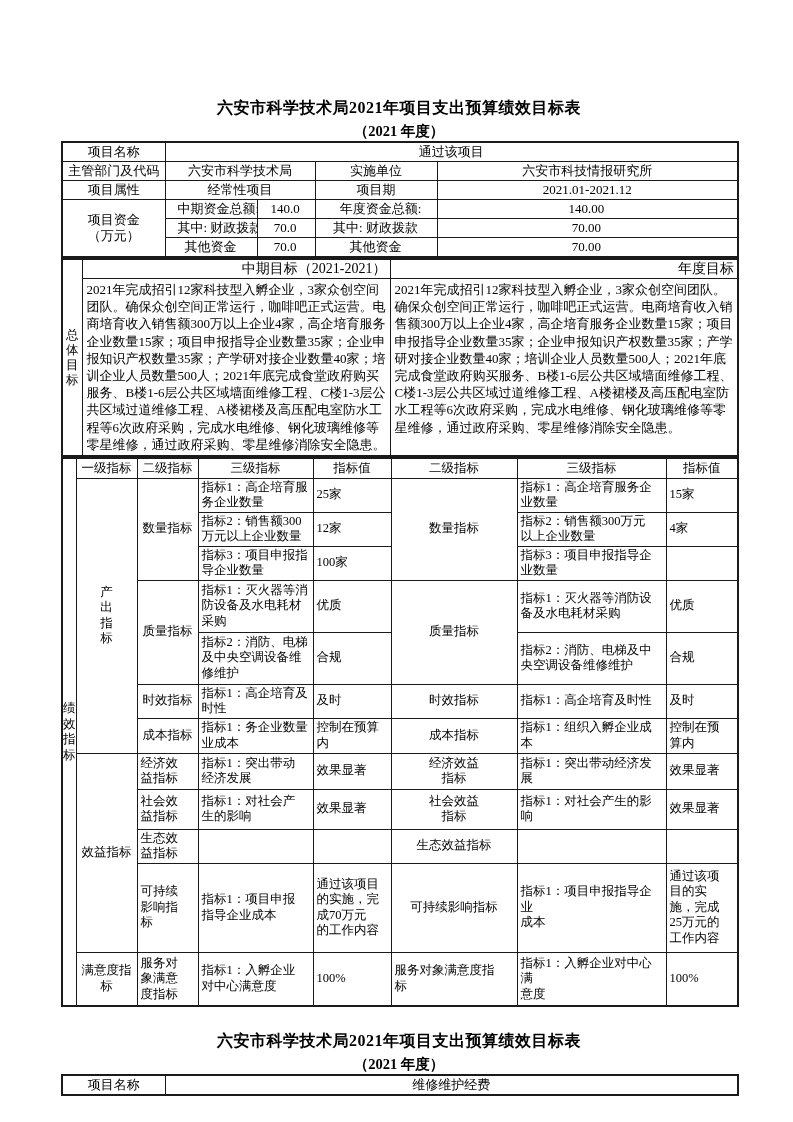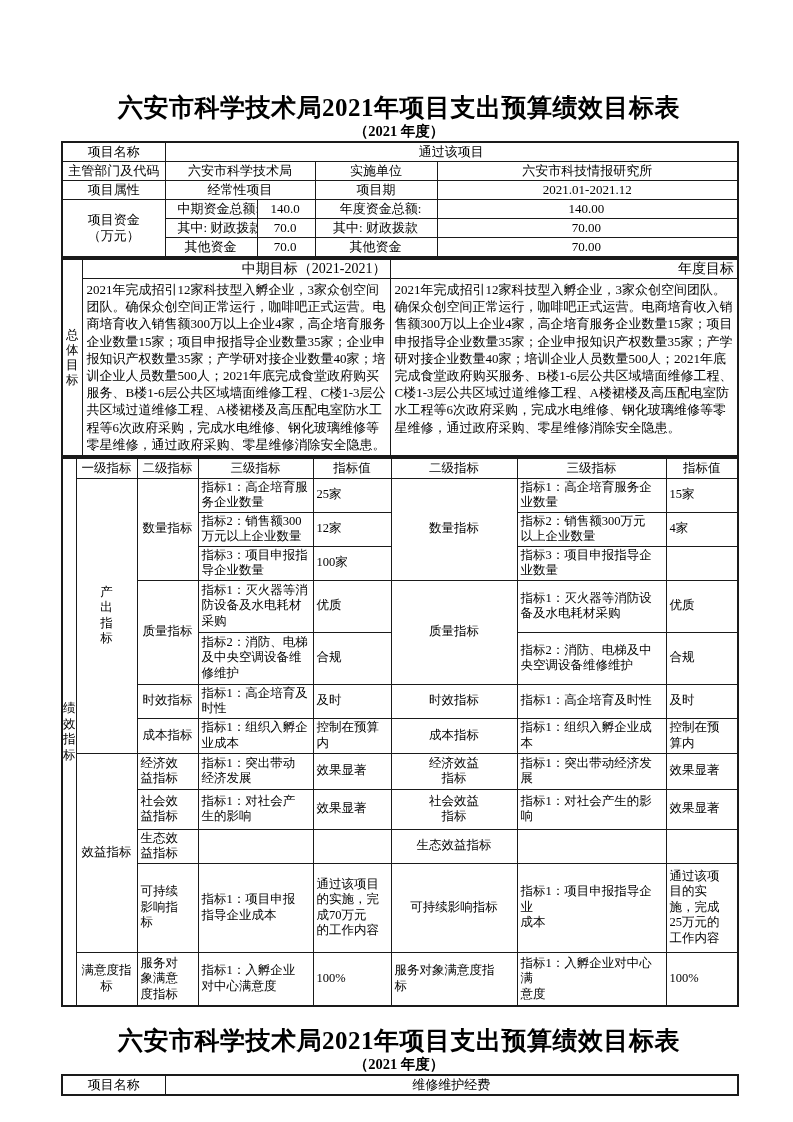--- a/index.html
+++ b/index.html
@@ -1,19 +1,19 @@
 <!DOCTYPE html>
 <html><head>
 <meta charset="utf-8">
 <style>
   html,body{margin:0;padding:0;background:#fff;}
   .page{position:relative;width:793px;height:1122px;background:#ffffff;overflow:hidden;
         font-family:"Liberation Serif","DejaVu Serif",serif;color:#000;}
   .content{position:absolute;left:61px;top:95px;width:676px;}
-  .doc-title{font-size:25px;font-weight:bold;text-align:center;line-height:26px;letter-spacing:0.5px;}
+  .doc-title{font-size:16px;font-weight:bold;text-align:center;line-height:26px;letter-spacing:0.5px;}
   .doc-subtitle{font-size:14.5px;font-weight:bold;text-align:center;line-height:20px;}
   table{border-collapse:collapse;table-layout:fixed;width:676px;}
   td{border:1px solid #1a1a1a;padding:1px 3px;vertical-align:middle;overflow:hidden;
      font-size:13px;line-height:16px;white-space:pre-line;word-break:break-all;}
   .t-info td,.t-bottom td{text-align:center;}
   .t-info{border:2px solid #1a1a1a;}
   .t-overall{border:2px solid #1a1a1a;}
   .t-perf{border:2px solid #1a1a1a;}
   .t-bottom{border:2px solid #1a1a1a;}
   .lbl-left{text-align:left;white-space:nowrap;padding-left:12px;}
@@ -189,21 +189,21 @@
         <td class="c">时效指标</td>
         <td class="l3">指标1：高企培育及
 时性</td>
         <td class="val">及时</td>
         <td class="c">时效指标</td>
         <td class="l3">指标1：高企培育及时性</td>
         <td class="val">及时</td>
       </tr>
       <tr style="height:35px">
         <td class="c">成本指标</td>
-        <td class="l3">指标1：组织入孵企
+        <td class="l3">指标1：务企业数量
 业成本</td>
         <td class="val">控制在预算
 内</td>
         <td class="c">成本指标</td>
         <td class="l3">指标1：组织入孵企业成
 本</td>
         <td class="val">控制在预
 算内</td>
       </tr>
       <tr style="height:36px">

